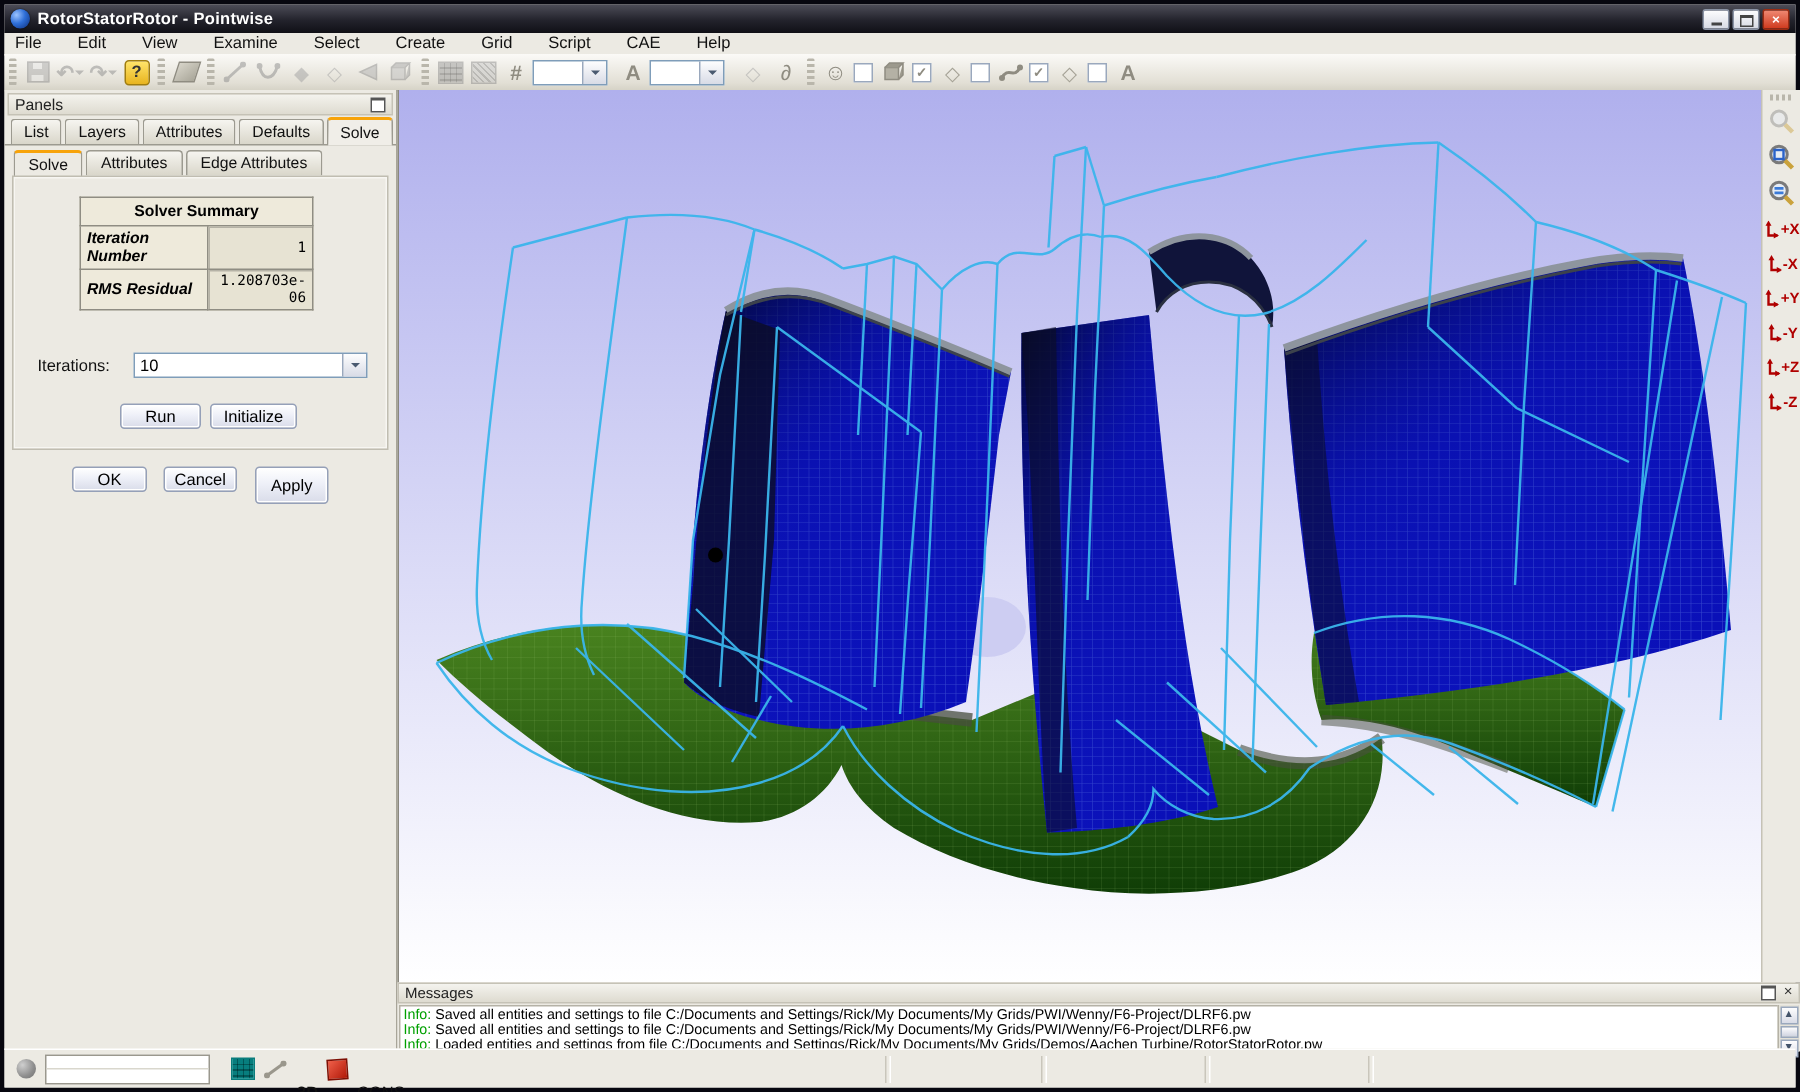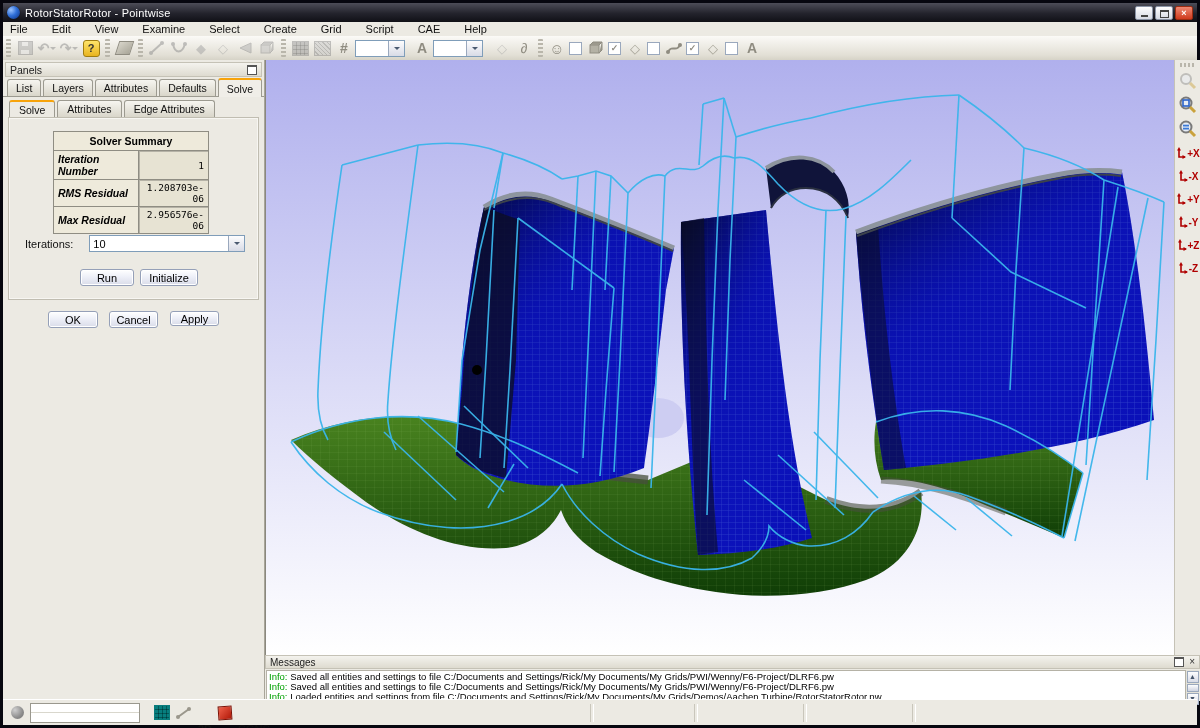--- a/index.html
+++ b/index.html
@@ -1,21 +1,21 @@
 <!DOCTYPE html>
 <html><head>
 <meta charset="utf-8">
 <style>
   html,body{margin:0;padding:0;background:#000;}
   .app{position:relative;width:1200px;height:728px;background:#07070f;font-family:"Liberation Sans",sans-serif;overflow:hidden;-webkit-font-smoothing:antialiased;}
   .inner{position:absolute;left:3px;top:3px;right:3px;bottom:3px;background:#eceae3;}
   
   .titlebar{position:absolute;left:0;top:0;right:0;height:19px;background:linear-gradient(#4d4d58,#23232c 55%,#101016);display:flex;align-items:center;padding:0 4px;}
   .appicon{width:13px;height:13px;border-radius:50%;background:radial-gradient(circle at 4px 4px,#9cc4ff,#2f6fd8 45%,#0b2c78);margin-right:5px;flex:0 0 auto;box-shadow:0 0 1px #000;}
-  .title{color:#fff;font-size:11px;font-weight:normal;letter-spacing:.2px;flex:1;}
+  .title{color:#fff;font-size:11px;font-weight:bold;letter-spacing:.2px;flex:1;}
   .winbtn{width:18px;height:14px;margin-left:2px;border:1px solid #8a93a5;border-radius:2px;background:linear-gradient(#fdfdfe,#d7dae4);font-size:9px;line-height:12px;text-align:center;color:#333;box-sizing:border-box;}
   .winbtn.close{background:linear-gradient(#ef8872,#cf3a1e);color:#fff;border-color:#9c2c12;font-weight:bold;}
   .winbtn .restore-glyph{display:block;width:7px;height:5px;border:1px solid #444;border-top-width:2px;margin:3px auto 0;}
   .minus-glyph{display:block;width:7px;height:2px;background:#444;margin:8px auto 0;}
   
   .menubar{position:absolute;left:0;top:19px;right:0;height:14px;background:#eceae3;border-bottom:1px solid #d8d5ca;display:flex;align-items:center;gap:10px;}
   .menu-item{font-size:11px;color:#111;padding:0 7px;}
   
   .toolbar{position:absolute;left:0;top:33px;right:0;height:24px;background:linear-gradient(#fbfaf7,#e2dfd5 80%,#d6d3c7);border-bottom:1px solid #b3b0a4;display:flex;align-items:center;}
   .grip{width:5px;height:18px;margin:0 3px;background:repeating-linear-gradient(#b9b6ab 0 2px,transparent 2px 4px);border-radius:1px;}
@@ -258,43 +258,39 @@
               <td class="hdr" colspan="2">Solver Summary</td>
             </tr>
         <tr>
           <td class="lbl">Iteration Number</td>
           <td class="val">1</td>
         </tr>
         <tr>
           <td class="lbl">RMS Residual</td>
           <td class="val">1.208703e-06</td>
         </tr>
-        <tr>
-          <td class="lbl">Max Residual</td>
-          <td class="val">2.956576e-06</td>
-        </tr>
       </tbody>
         </table>
 
       <div class="iter-row">
         <span class="iter-label">Iterations:</span>
         <div class="combo" style="width:158px;margin-left:16px">
           <span class="val">10</span>
           <span class="cbtn">
               <span class="dd"></span>
             </span>
         </div>
       </div>
 
       <button class="btn" style="position:absolute;left:77px;top:209px;width:54px;height:17px">Run</button>
       <button class="btn" style="position:absolute;left:137px;top:209px;width:58px;height:17px">Initialize</button>
 
       <button class="btn" style="position:absolute;left:45px;top:251px;width:50px;height:17px">OK</button>
       <button class="btn" style="position:absolute;left:106px;top:251px;width:49px;height:17px">Cancel</button>
-      <button class="btn" style="position:absolute;left:167px;top:251px;width:49px;height:15px">Apply</button>
+      <button class="btn" style="position:absolute;left:167px;top:251px;width:49px;height:25px">Apply</button>
     </div>
 
     <div class="viewport">
       <svg width="909" height="595" viewBox="0 0 909 595">
         <defs>
           <linearGradient id="bgGrad" x1="0" y1="0" x2="0" y2="1">
             <stop offset="0" stop-color="#b0b0ed"></stop>
               <stop offset="0.55" stop-color="#dcdcf7"></stop>
               <stop offset="1" stop-color="#ffffff"></stop>
           </linearGradient>

